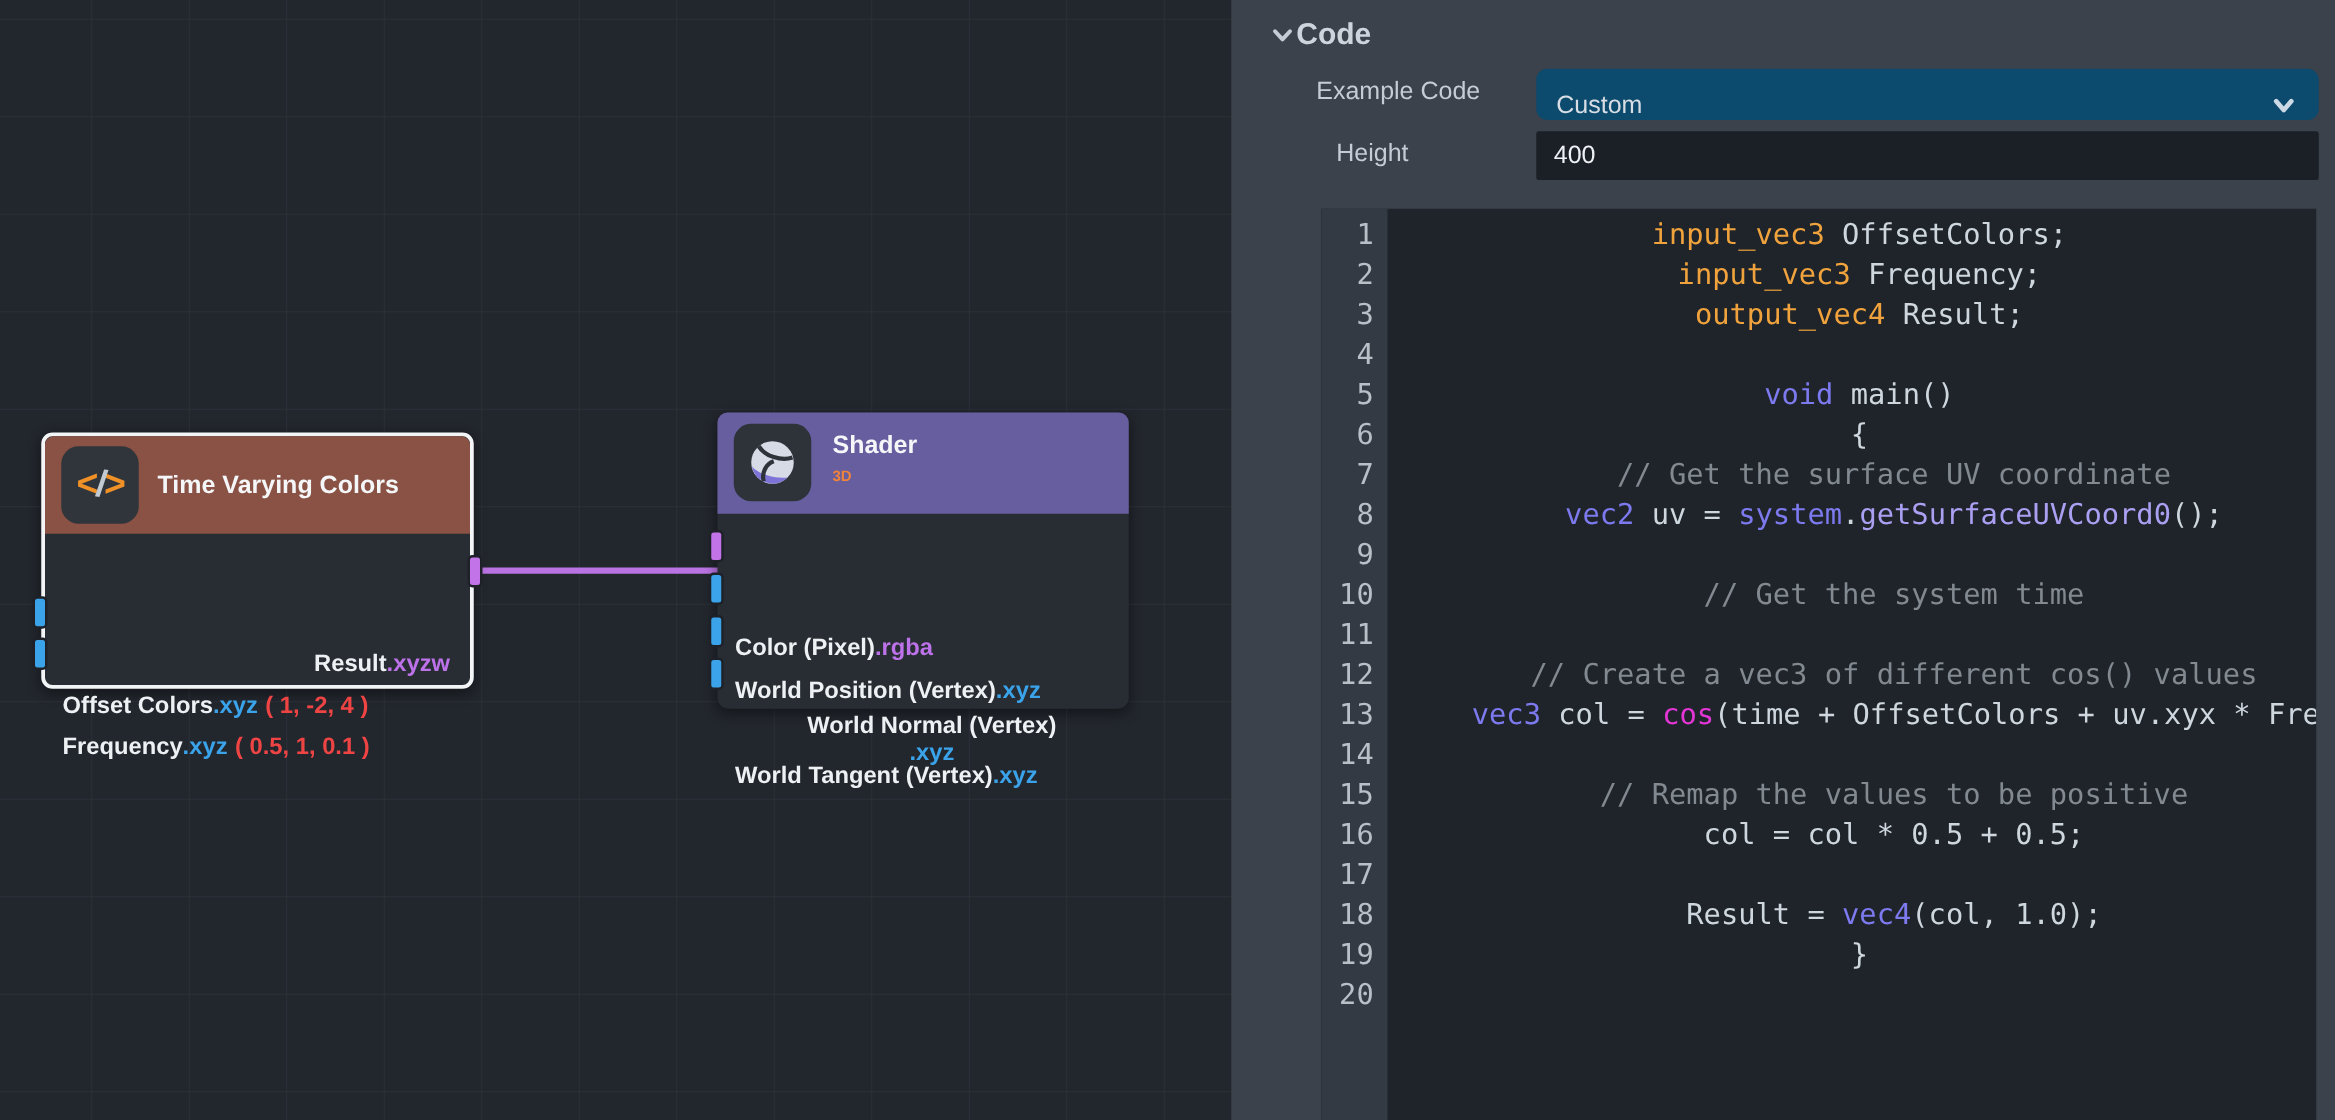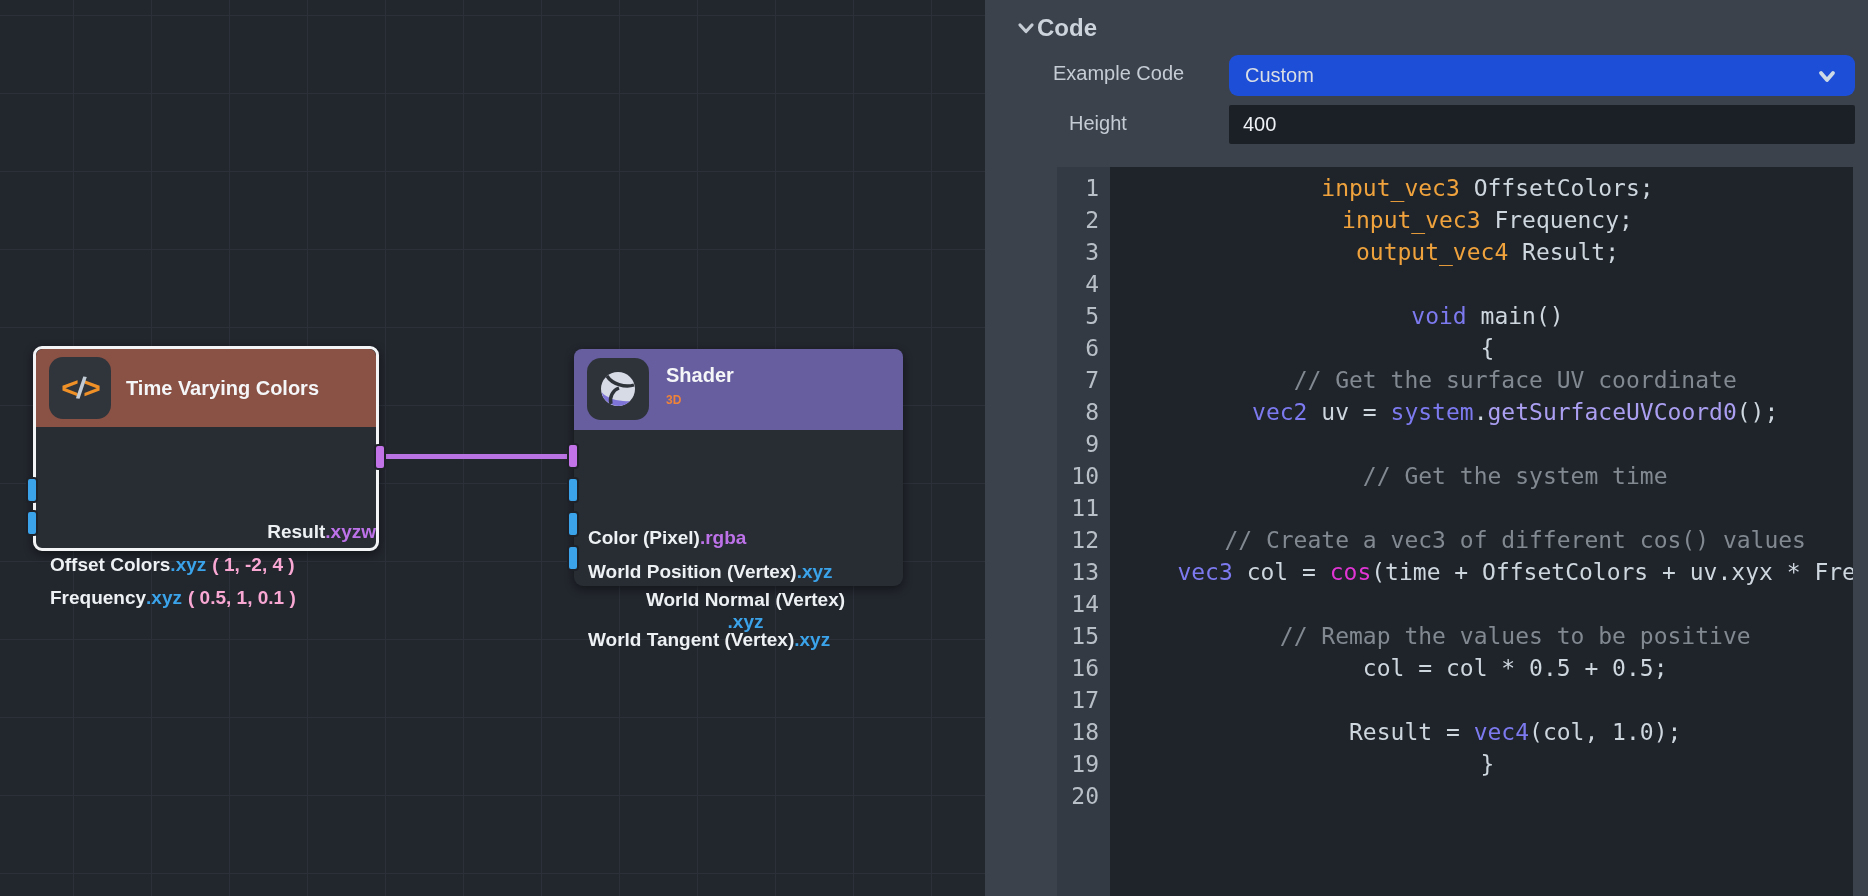--- a/index.html
+++ b/index.html
@@ -26,36 +26,36 @@
            border:3px solid #f2f4f6; }
   .node1 .node-header { height:78px; background:#8a5145; }
   .node1 .node-icon { left:13px; top:8px; width:62px; height:62px;
                       font-size:30px; font-weight:bold; letter-spacing:-2px; }
   .node1 .node-icon .ang { color:#ef9127; }
   .node1 .node-icon .sl  { color:#c2cad3; font-weight:600; transform:rotate(8deg); display:inline-block; }
   .node1 .node-title { position:absolute; left:90px; top:0; height:78px;
                        display:flex; align-items:center; font-size:20px; }
 
   
-  .node2 { left:574px; top:349px; width:329px; height:237px; }
+  .node2 { left:574px; top:330px; width:329px; height:237px; }
   .node2 .node-header { height:81px; background:#675e9f; border-radius:8px 8px 0 0; }
   .node2 .node-icon { left:13px; top:9px; width:62px; height:62px; background:#2e333a; }
   .node2 .titleblock { position:absolute; left:92px; top:13px; }
   .node2 .node-title { font-size:20px; line-height:26px; }
   .node2 .node-sub { color:#ee8339; font-weight:bold; font-size:12px; line-height:24px; }
 
   .rowset { position:absolute; left:0; right:0; }
   .prow { position:absolute; left:0; right:0; height:33px; display:flex;
           align-items:center; font-size:19px; font-weight:bold; color:#eef1f4;
           white-space:pre; }
   .prow .sfx { font-weight:bold; }
   .sfx-cyan   { color:#3aa3ea; }
   .sfx-purple { color:#bd72e9; }
-  .prow .val { color:#f9a8d4; font-weight:600; margin-left:6px; }
-  .prow.out { justify-content:flex-end; }
+  .prow .val { color:#ef4444; font-weight:600; margin-left:6px; }
+  .prow.out { justify-content:flex-end; padding-right:16px; }
   .prow.in  { padding-left:14px; }
 
   .port { position:absolute; width:12px; height:26px; border-radius:4px;
           border:2.5px solid #1e2228; z-index:4; }
   .port-cyan   { background:#3aa3ea; }
   .port-purple { background:#c273e8; }
 
   .wire { position:absolute; left:377px; top:454px; width:200px; height:5px;
           background:#b973e2; border-radius:3px; z-index:1; }
 
@@ -63,22 +63,22 @@
   .panel { position:absolute; left:985px; top:0; width:883px; height:896px;
            background:#3b424c; }
   .panel-head { position:absolute; left:30px; top:14px; display:flex;
                 align-items:center; }
   .panel-title { color:#ced4dc; font-size:24px; font-weight:600; }
   .flabel { position:absolute; left:68px; color:#c6ccd4; font-size:20px; }
   .lbl-example { top:62px; }
   .lbl-height  { top:112px;margin-left:16px; }
 
   .dropdown { position:absolute; left:244px; top:55px; width:626px; height:41px;
-              background:#1d4ed8; border-radius:9px; display:flex;
-              align-items:center; padding:0 16px; }
+              background:#0c4a6e; border-radius:9px; display:flex;
+              align-items:flex-end; padding:0 16px; }
   .dropdown-value { color:#d9dee4; font-size:20px; flex:1; }
 
   .textinput { position:absolute; left:244px; top:105px; width:626px; height:39px;
                background:#1b2026; border:none; color:#eef2f6; font-size:20px;
                padding:0 14px; font-family:"Liberation Sans", sans-serif;
                border-radius:2px; }
 
   
   .editor { position:absolute; left:72px; top:167px; width:796px; height:729px;
             background:#1f242b; display:flex; overflow:hidden;

